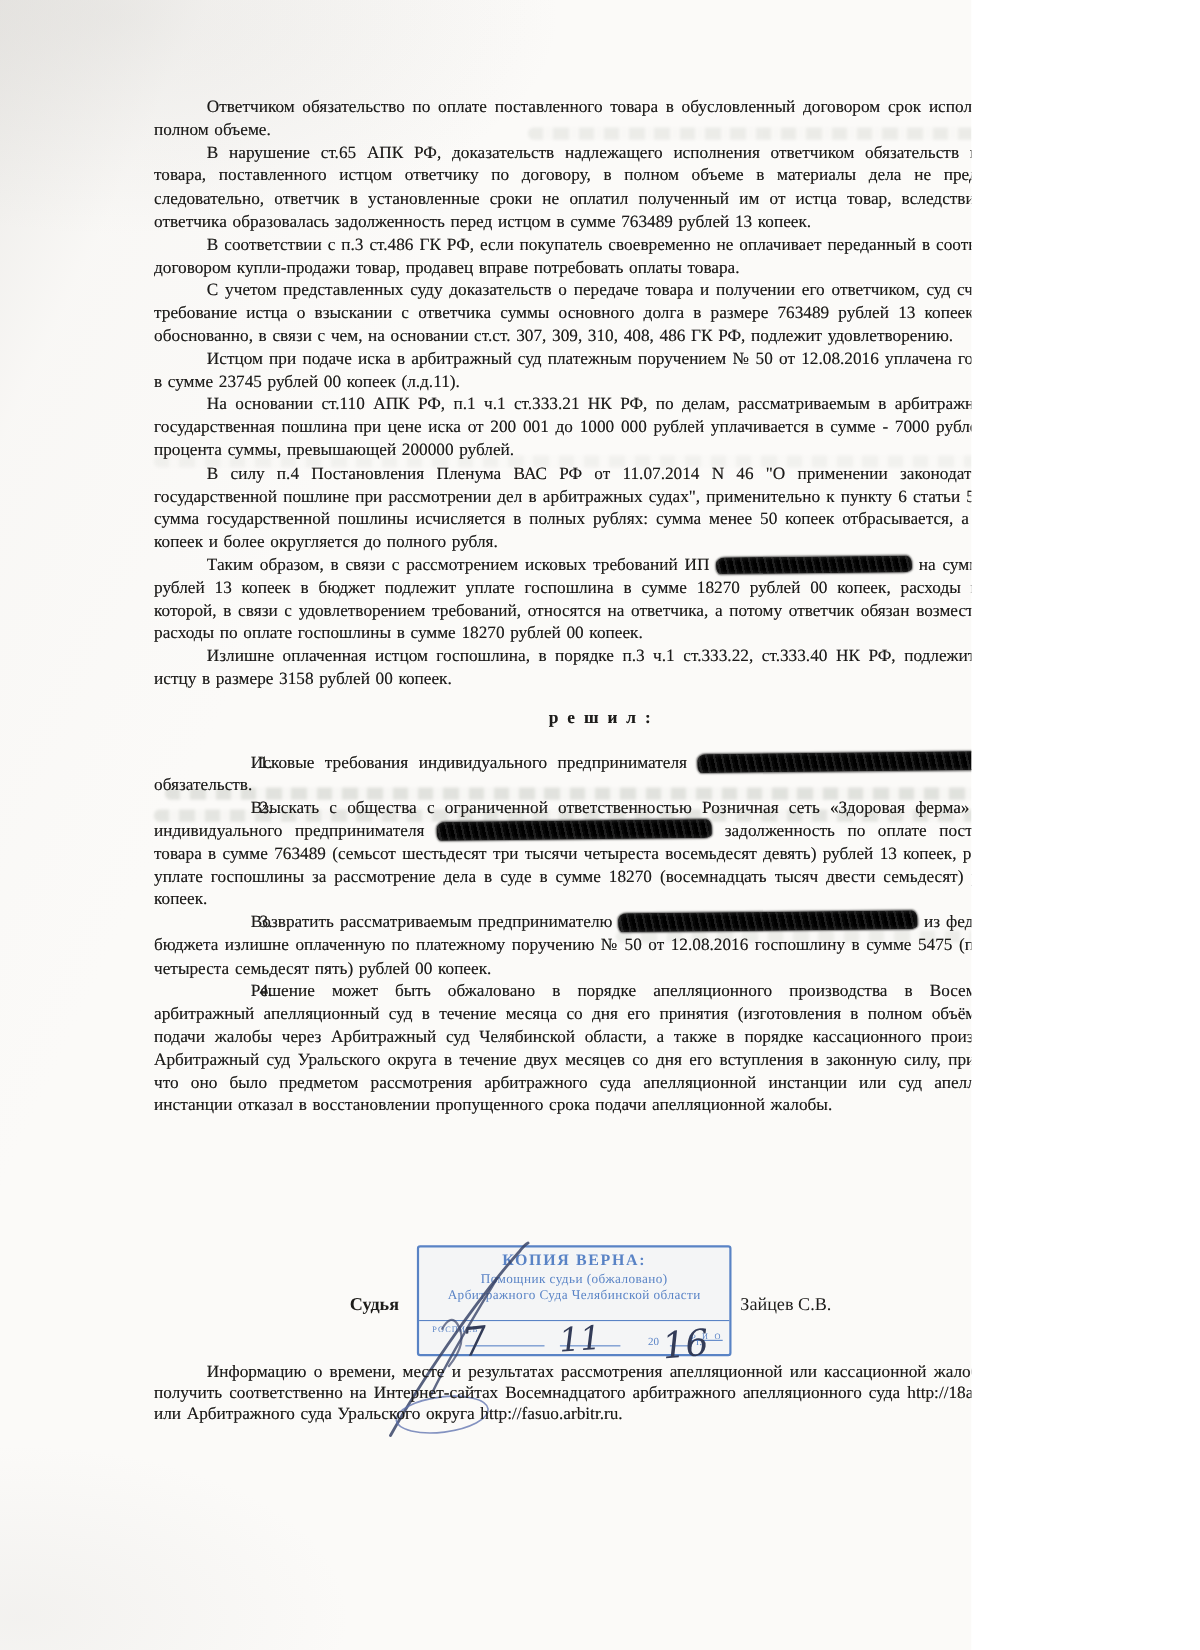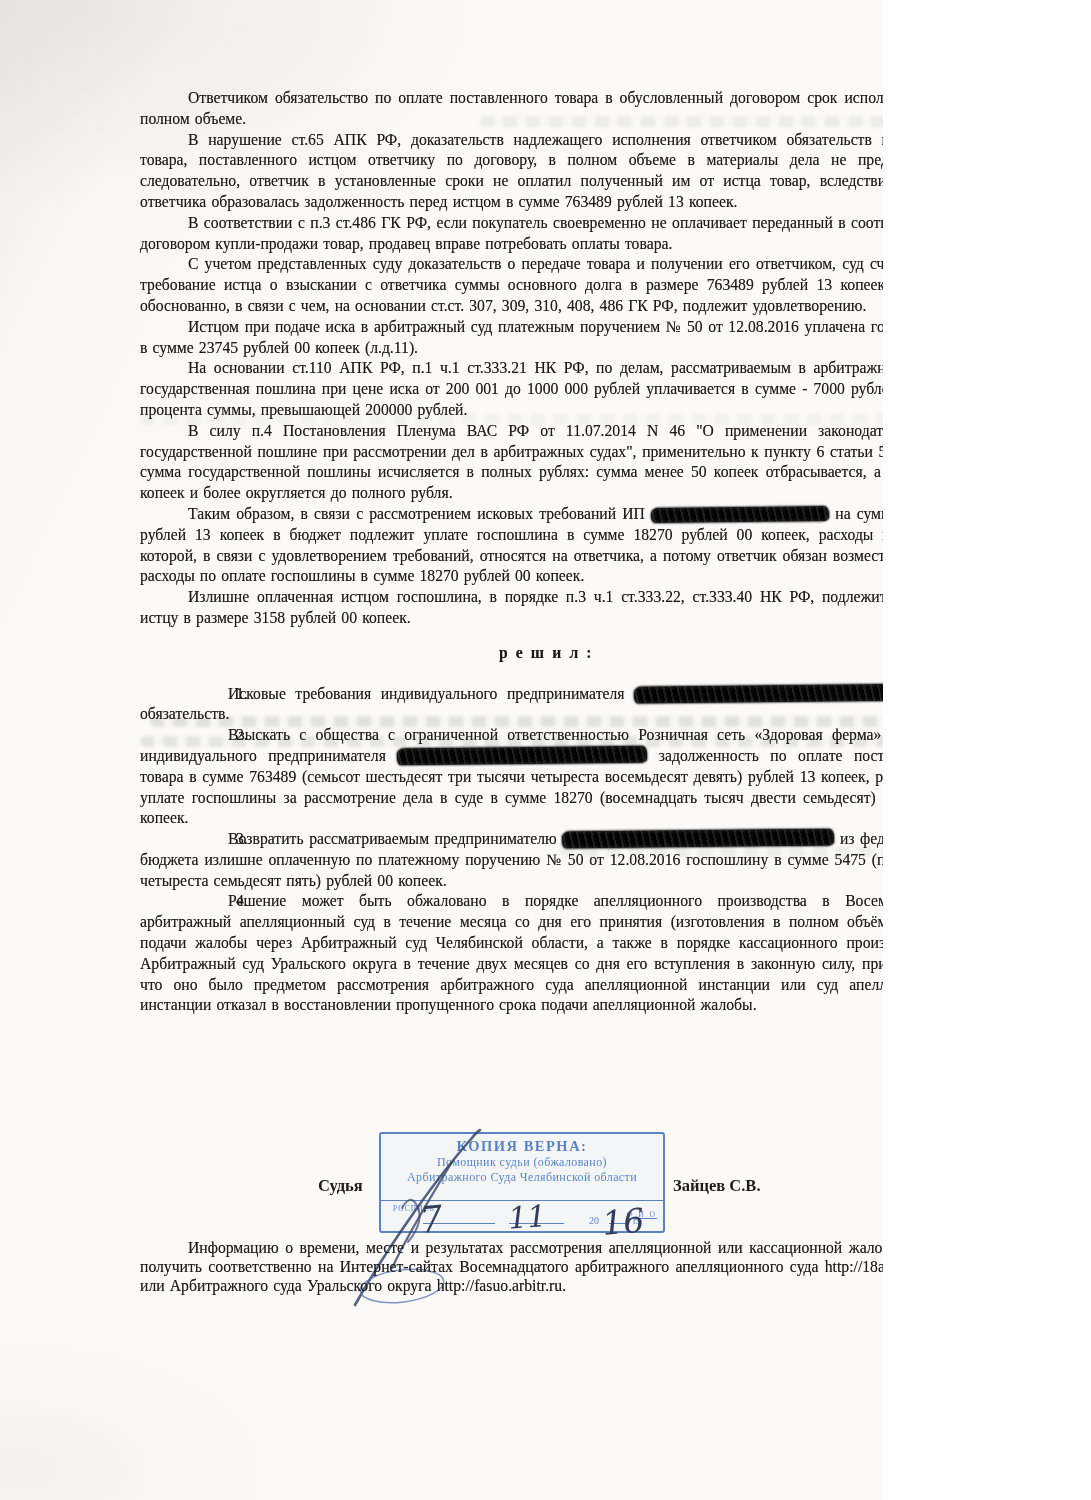--- a/index.html
+++ b/index.html
@@ -31,21 +31,21 @@
     border-radius:8px 5px 7px 4px / 6px 8px 4px 7px;
     background:repeating-linear-gradient(78deg,#000 0 3px,#1e1e1e 3px 5px,#070707 5px 7px),#111;
     box-shadow:0 0 1.5px 1px rgba(12,12,12,.55), inset 0 0 4px rgba(70,70,70,.8);
     transform:rotate(-.6deg);
   }
   .rw-a{width:178px;height:15px;}
   .rw-b{width:318px;height:17px;}
   .rw-c{width:250px;height:17px;}
   .rw-d{width:272px;height:17px;}
   .judge-label{position:absolute;left:318px;top:1176px;font-weight:bold;font-size:16.5px;}
-  .judge-name{position:absolute;left:673px;top:1176px;font-weight:bold;font-size:16.5px;}
+  .judge-name{position:absolute;left:673px;top:1176px;font-weight:normal;font-size:16.5px;}
   .stamp{
     position:absolute;left:379px;top:1132px;width:282px;height:97px;
     border:2.2px solid #4d7ac2;border-radius:3px;color:#4d7ac2;
     background:rgba(120,150,210,.05);opacity:.93;
   }
   .stamp-title{margin-top:4px;text-align:center;font-weight:bold;font-size:14.5px;letter-spacing:1.5px;}
   .stamp-line{text-align:center;font-size:12px;letter-spacing:.4px;line-height:15px;}
   .stamp-bottom{position:absolute;left:0;right:0;bottom:0;height:30px;border-top:1.6px solid #4d7ac2;}
   .stamp-rospis{position:absolute;left:12px;top:3px;font-size:7.5px;letter-spacing:1px;}
   .stamp-fio{position:absolute;right:6px;top:9px;font-size:7.5px;letter-spacing:2px;text-decoration:underline;}

